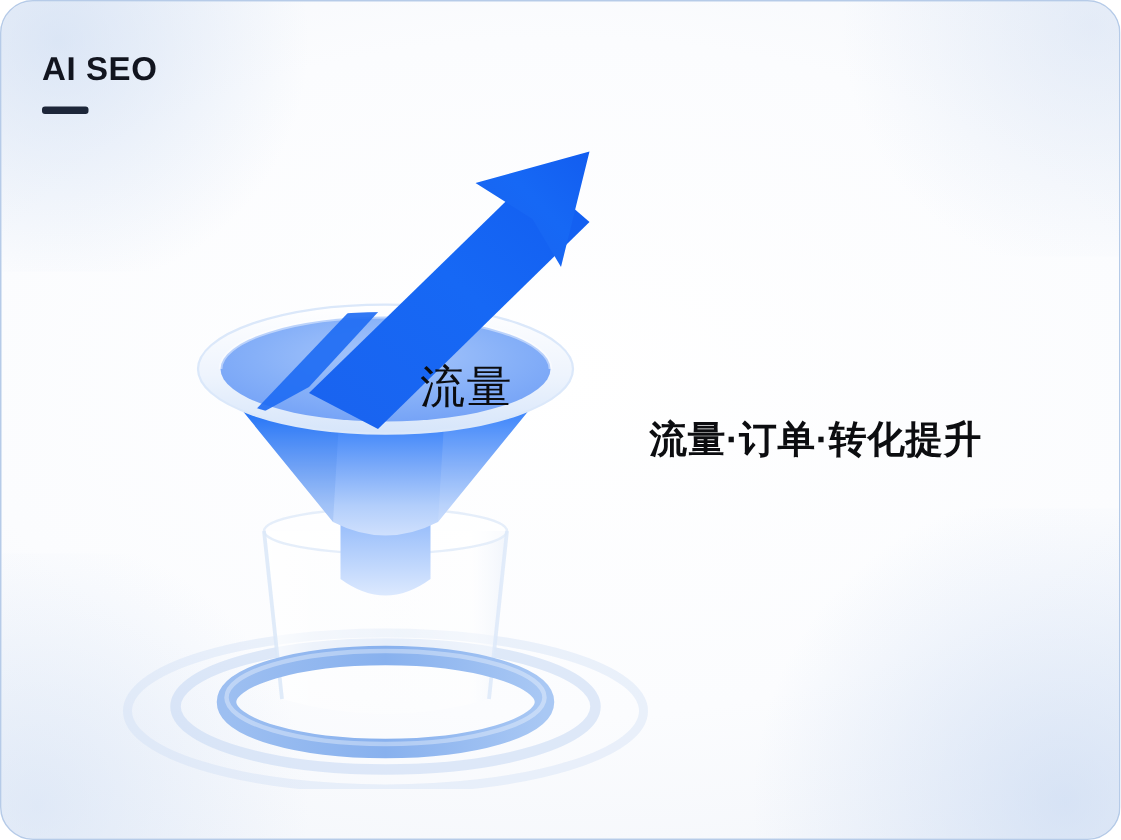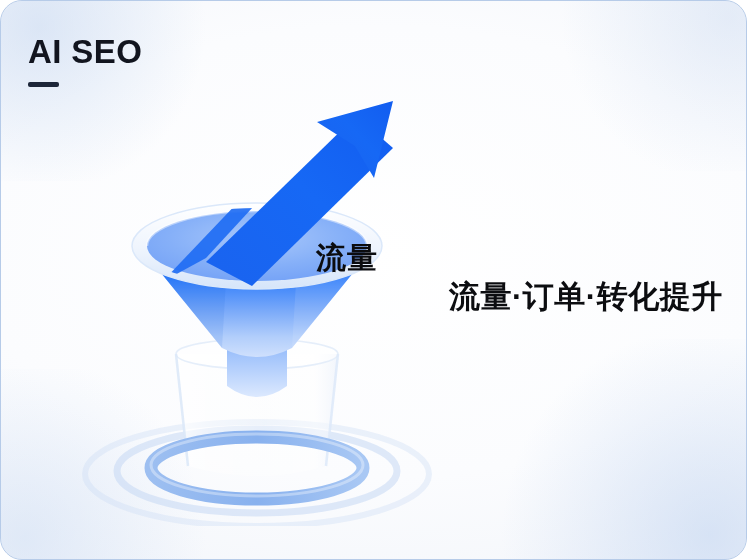--- a/index.html
+++ b/index.html
@@ -45,41 +45,41 @@
     background: radial-gradient(circle at 70% 30%, rgba(200,216,240,.40), rgba(200,216,240,0) 70%);
   }
 
   
   #header {
     position: absolute;
     left: 27px;
     top: 34px;
   }
   #brand-title {
-    font-size: 33px;
+    font-size: 22px;
     font-weight: bold;
     letter-spacing: .4px;
     color: #12151f;
     line-height: 1;
     white-space: nowrap;
   }
   #brand-rule {
     margin-top: 14px;
     width: 31px;
     height: 5px;
     border-radius: 2px;
     background: #1d2639;
   }
 
   
   #tagline {
     position: absolute;
-    left: 448px;
+    left: 432px;
     top: 275px;
-    font-size: 31px;
+    font-size: 25px;
     font-weight: bold;
     color: #0c0d10;
     letter-spacing: .5px;
     white-space: nowrap;
   }
 
   
   #funnel-illustration {
     position: absolute;
     left: 55px;
@@ -90,25 +90,24 @@
   #funnel-illustration svg {
     display: block;
     width: 100%;
     height: 100%;
   }
 
   
   .art-label {
     position: absolute;
     font-size: 30px;
-    font-weight: bold;
+    font-weight: normal;
     color: #0b0c0f;
     letter-spacing: 1px;
     white-space: nowrap;
-    margin-left: 36px;
   }
   #label-traffic { left: 224px; top: 152px; }
   #label-conversion { left: 222px; top: 432px; }
 </style>
 </head>
 <body>
 
 <div id="canvas">
 
   <div class="corner-tint tint-tl"></div>

